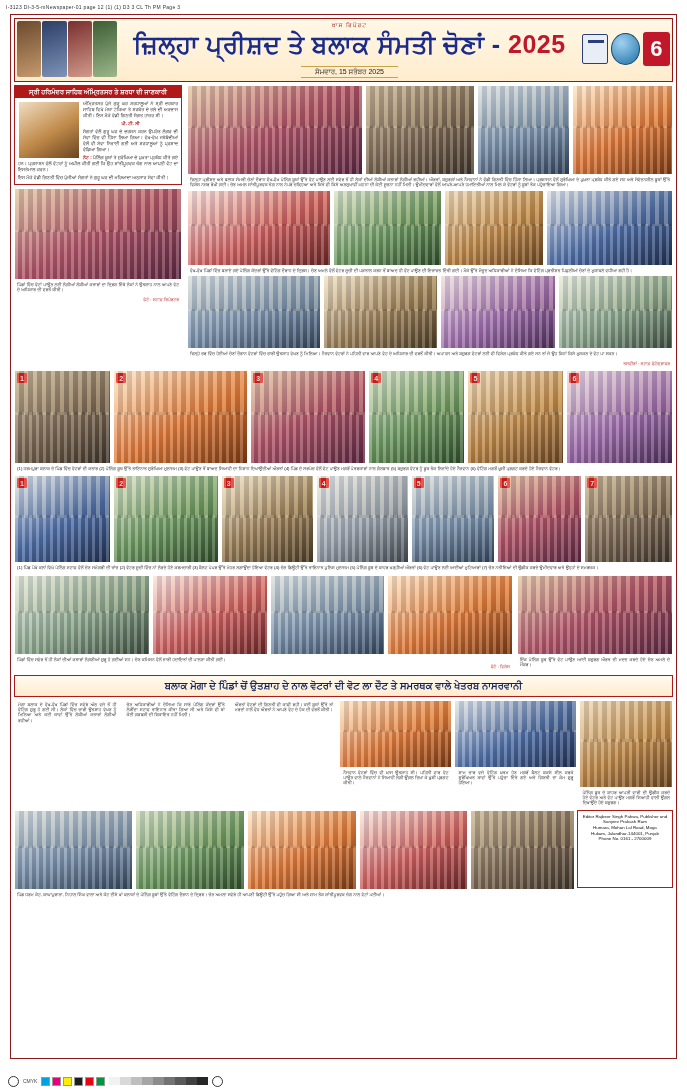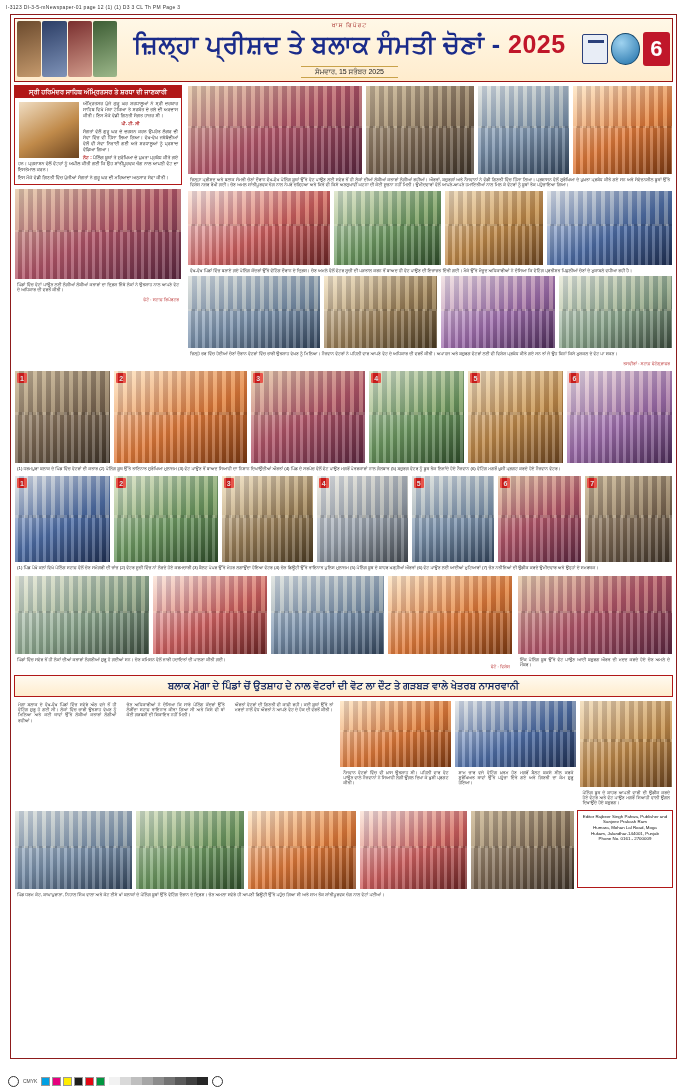--- a/index.html
+++ b/index.html
@@ -249,21 +249,21 @@
         </div>
         <div class="cap">ਪਿੰਡਾਂ ਵਿੱਚ ਸਵੇਰ ਤੋਂ ਹੀ ਲੋਕਾਂ ਦੀਆਂ ਕਤਾਰਾਂ ਲੱਗਣੀਆਂ ਸ਼ੁਰੂ ਹੋ ਗਈਆਂ ਸਨ। ਚੋਣ ਕਮਿਸ਼ਨ ਵੱਲੋਂ ਜਾਰੀ ਹਦਾਇਤਾਂ ਦੀ ਪਾਲਣਾ ਕੀਤੀ ਗਈ।</div>
         <div class="cap" style="text-align:right;color:#b11818;margin-top:-2px;">ਫੋਟੋ : ਵਿਸ਼ੇਸ਼</div>
       </div>
       <div style="flex:1;margin-left:2px;">
         <div class="ph p-b crowd" style="height:78px;"></div>
         <div class="cap">ਇੱਕ ਪੋਲਿੰਗ ਬੂਥ ਉੱਤੇ ਵੋਟ ਪਾਉਣ ਆਈ ਬਜ਼ੁਰਗ ਔਰਤ ਦੀ ਮਦਦ ਕਰਦੇ ਹੋਏ ਚੋਣ ਅਮਲੇ ਦੇ ਮੈਂਬਰ।</div>
       </div>
     </div>
 
-    <div class="secthead">ਬਲਾਕ ਮੋਗਾ ਦੇ ਪਿੰਡਾਂ ਚੋਂ ਉਤਸ਼ਾਹ ਦੇ ਨਾਲ ਵੋਟਰਾਂ ਦੀ ਵੋਟ ਲਾ ਦੌਟ ਤੇ ਗੜਬੜ ਵਾਲੇ ਖੇਤਰਬ ਨਾਸਰਵਾਨੀ</div>
+    <div class="secthead">ਬਲਾਕ ਮੋਗਾ ਦੇ ਪਿੰਡਾਂ ਚੋਂ ਉਤਸ਼ਾਹ ਦੇ ਨਾਲ ਵੋਟਰਾਂ ਦੀ ਵੋਟ ਲਾ ਦੌਟ ਤੇ ਸਮਰਥਕ ਵਾਲੇ ਖੇਤਰਬ ਨਾਸਰਵਾਨੀ</div>
 
     <div class="row" style="margin:0 3px;">
       <div style="flex:1;" class="strip">ਮੋਗਾ ਬਲਾਕ ਦੇ ਵੱਖ-ਵੱਖ ਪਿੰਡਾਂ ਵਿੱਚ ਸਵੇਰੇ ਅੱਠ ਵਜੇ ਤੋਂ ਹੀ ਵੋਟਿੰਗ ਸ਼ੁਰੂ ਹੋ ਗਈ ਸੀ। ਲੋਕਾਂ ਵਿੱਚ ਭਾਰੀ ਉਤਸ਼ਾਹ ਵੇਖਣ ਨੂੰ ਮਿਲਿਆ ਅਤੇ ਕਈ ਥਾਵਾਂ ਉੱਤੇ ਲੰਬੀਆਂ ਕਤਾਰਾਂ ਲੱਗੀਆਂ ਰਹੀਆਂ।</div>
       <div style="flex:1;" class="strip">ਚੋਣ ਅਧਿਕਾਰੀਆਂ ਨੇ ਦੱਸਿਆ ਕਿ ਸਾਰੇ ਪੋਲਿੰਗ ਕੇਂਦਰਾਂ ਉੱਤੇ ਲੋੜੀਂਦਾ ਸਟਾਫ਼ ਤਾਇਨਾਤ ਕੀਤਾ ਗਿਆ ਸੀ ਅਤੇ ਕਿਸੇ ਵੀ ਥਾਂ ਕੋਈ ਗੜਬੜੀ ਦੀ ਸ਼ਿਕਾਇਤ ਨਹੀਂ ਮਿਲੀ।</div>
       <div style="flex:1;" class="strip">ਔਰਤਾਂ ਵੋਟਰਾਂ ਦੀ ਗਿਣਤੀ ਵੀ ਕਾਫ਼ੀ ਰਹੀ। ਕਈ ਬੂਥਾਂ ਉੱਤੇ ਤਾਂ ਮਰਦਾਂ ਨਾਲੋਂ ਵੱਧ ਔਰਤਾਂ ਨੇ ਆਪਣੇ ਵੋਟ ਦੇ ਹੱਕ ਦੀ ਵਰਤੋਂ ਕੀਤੀ।</div>
       <div style="flex:1.15;">
         <div class="ph p-g crowd" style="height:66px;"></div>
         <div class="strip">ਨੌਜਵਾਨ ਵੋਟਰਾਂ ਵਿੱਚ ਵੀ ਖ਼ਾਸ ਉਤਸ਼ਾਹ ਸੀ। ਪਹਿਲੀ ਵਾਰ ਵੋਟ ਪਾਉਣ ਵਾਲੇ ਨੌਜਵਾਨਾਂ ਨੇ ਸਿਆਹੀ ਲੱਗੀ ਉਂਗਲ ਦਿਖਾ ਕੇ ਖੁਸ਼ੀ ਪ੍ਰਗਟ ਕੀਤੀ।</div>
       </div>
       <div style="flex:1.25;">

